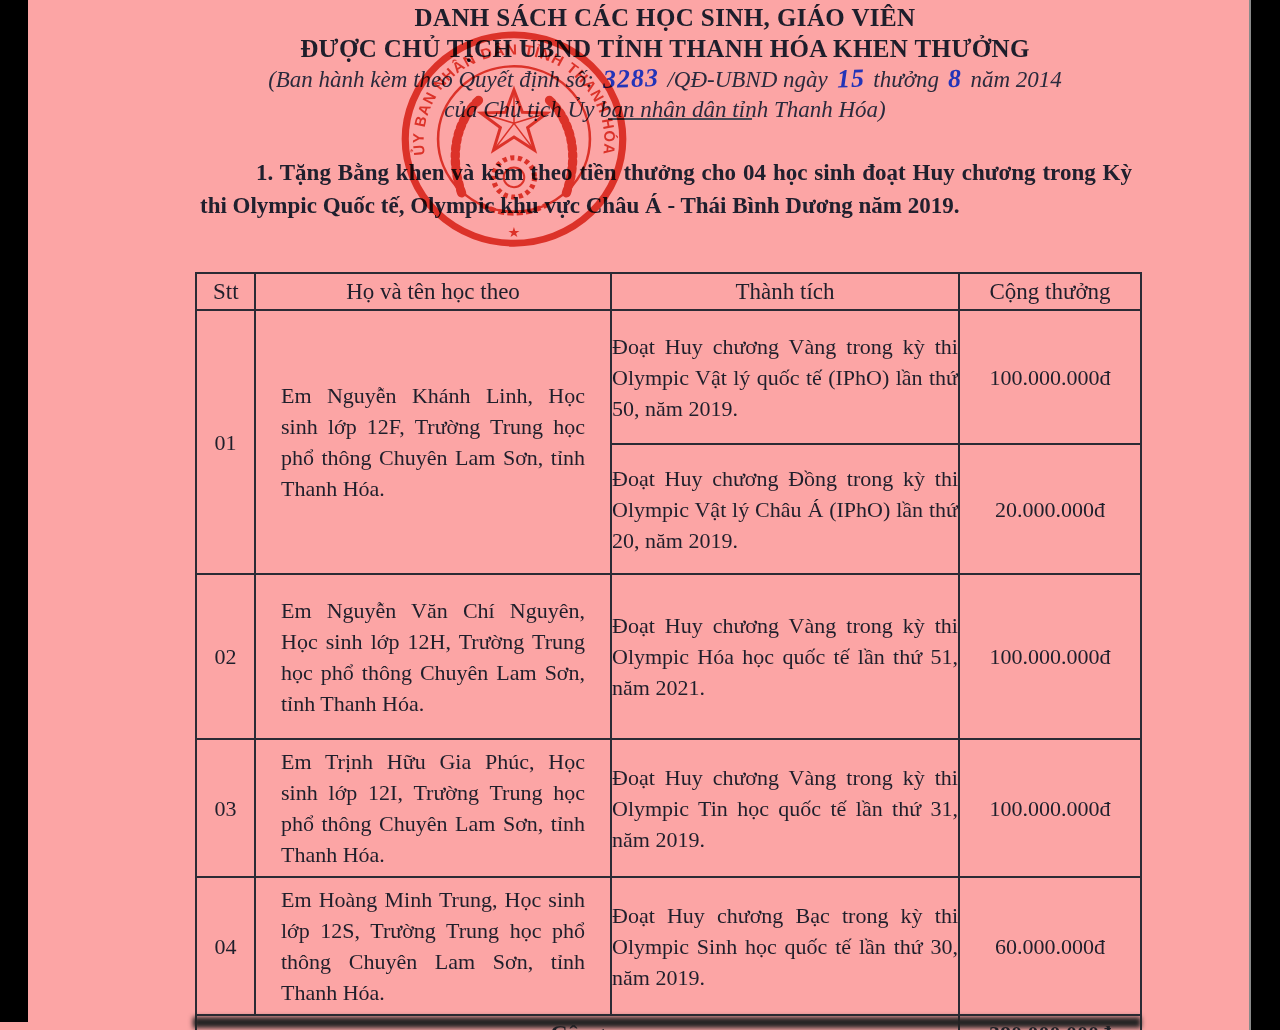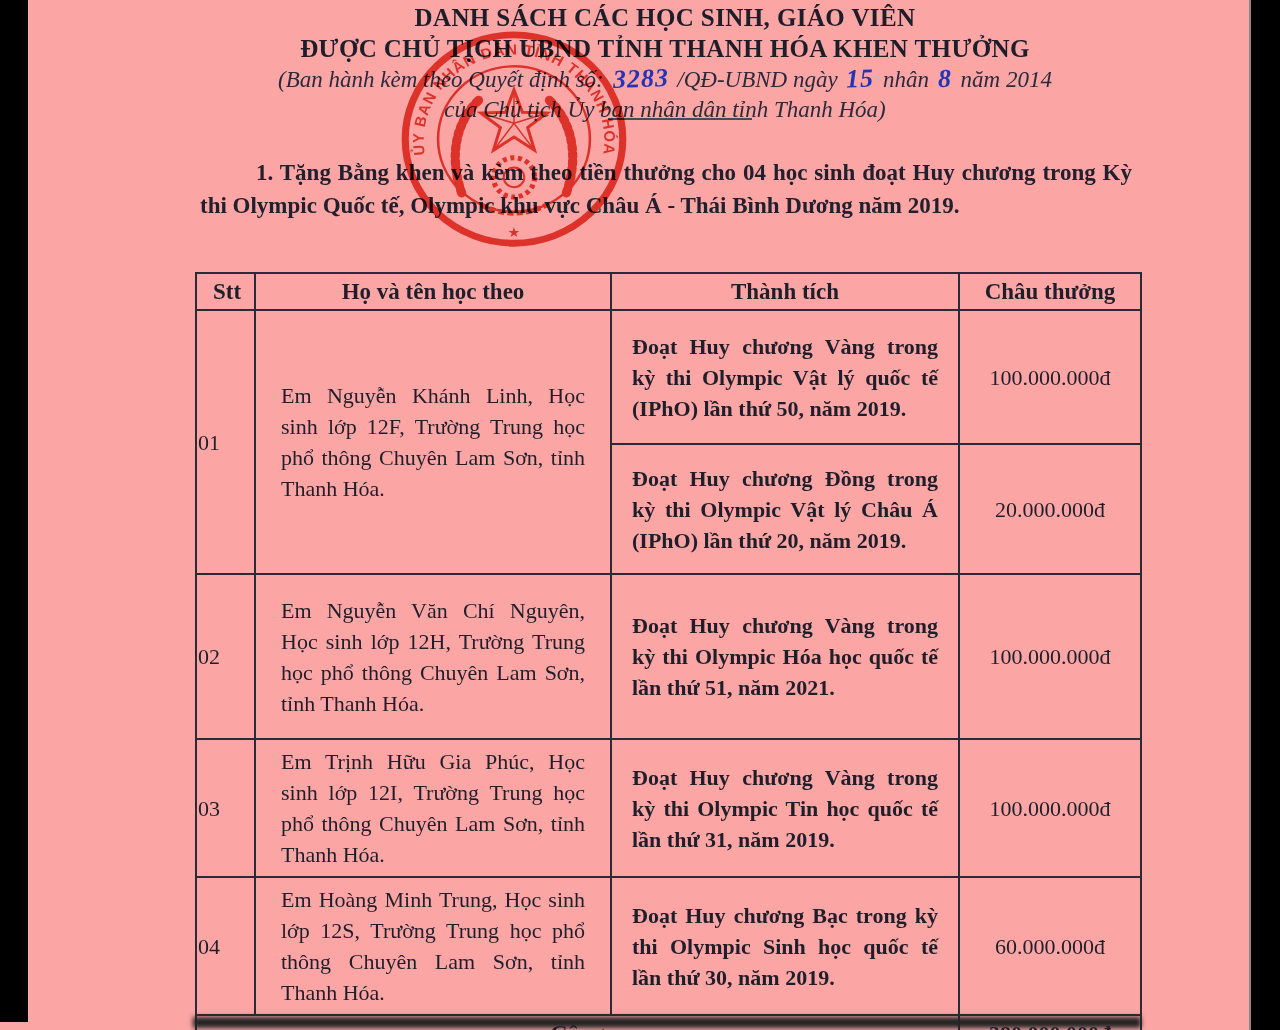--- a/index.html
+++ b/index.html
@@ -29,24 +29,24 @@
     text-align:justify;text-indent:56px;color:#20202e;
   }
 
   
   table.reward{
     position:absolute;left:195px;top:272px;width:945px;
     border-collapse:collapse;table-layout:fixed;
     font-size:22px;line-height:31px;color:#1f1f2b;
   }
   table.reward td,table.reward th{border:2px solid #2b2b35;vertical-align:middle;overflow:hidden;}
-  table.reward th{font-weight:bold;font-size:23px;text-align:center;padding:2px 16px;height:30px;}
-  td.stt{border-radius:19px;}
+  table.reward th{font-weight:normal;font-size:23px;text-align:center;padding:2px 16px;height:30px;}
+  td.stt{text-align:center;border-radius:19px;}
   td.name{text-align:justify;padding:6px 25px;}
-  td.ach{text-align:justify;padding:6px 20px;font-weight:bold;}
+  td.ach{text-align:justify;padding:6px 0;}
   td.amt{text-align:center;padding:2px 6px;}
   tr.total td{font-weight:bold;}
   td.total-label{text-align:center;font-size:24px;}
   .bottom-smudge{
     position:absolute;left:193px;top:1017px;width:948px;height:11px;
     background:#232323;filter:blur(2.5px);
   }
 
   
   .stamp{
@@ -65,21 +65,21 @@
   <div class="page">
 
     <div class="head-block">
       <div class="title">DANH SÁCH CÁC HỌC SINH, GIÁO VIÊN</div>
       <div class="title">ĐƯỢC CHỦ TỊCH UBND TỈNH THANH HÓA KHEN THƯỞNG</div>
       <div class="cite">
         <span>(Ban hành kèm theo Quyết định số:</span>
         <span class="ink">3283</span>
         <span>/QĐ-UBND  ngày</span>
         <span class="ink">15</span>
-        <span>nhân</span>
+        <span>thưởng</span>
         <span class="ink">8</span>
         <span>năm 2014</span>
       </div>
       <div class="cite">của Chủ tịch Ủy ban nhân dân tỉnh Thanh Hóa)</div>
     </div>
     <div class="cite-underline"></div>
 
     <div class="para">1. Tặng Bằng khen và kèm theo tiền thưởng cho 04 học sinh đoạt Huy chương trong Kỳ thi Olympic Quốc tế, Olympic khu vực Châu Á - Thái Bình Dương năm 2019.</div>
 
     <table class="reward">
@@ -87,21 +87,21 @@
         <col style="width:59px">
           <col style="width:356px">
           <col style="width:348px">
           <col style="width:182px">
       </colgroup>
       <thead>
         <tr style="height:34px">
           <th>Stt</th>
           <th>Họ và tên học theo</th>
           <th>Thành tích</th>
-          <th>Châu thưởng</th>
+          <th>Cộng thưởng</th>
         </tr>
       </thead>
       <tbody>
         <tr style="height:134px">
           <td class="stt" rowspan="2">01</td>
           <td class="name" rowspan="2">Em Nguyễn Khánh Linh, Học sinh lớp 12F, Trường Trung học phổ thông Chuyên Lam Sơn, tỉnh Thanh Hóa.</td>
           <td class="ach">Đoạt Huy chương Vàng trong kỳ thi Olympic Vật lý quốc tế (IPhO) lần thứ 50, năm 2019.</td>
           <td class="amt">100.000.000đ</td>
         </tr>
         <tr style="height:130px">

